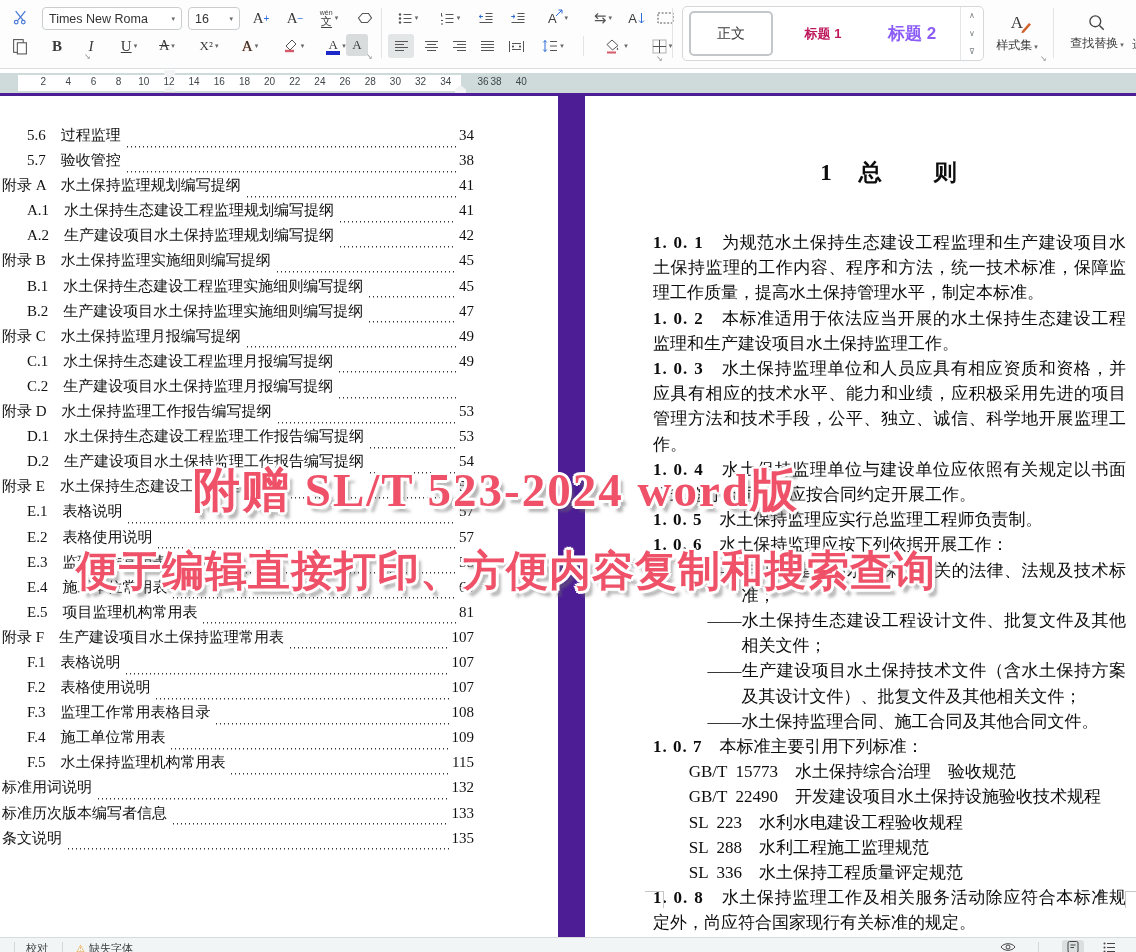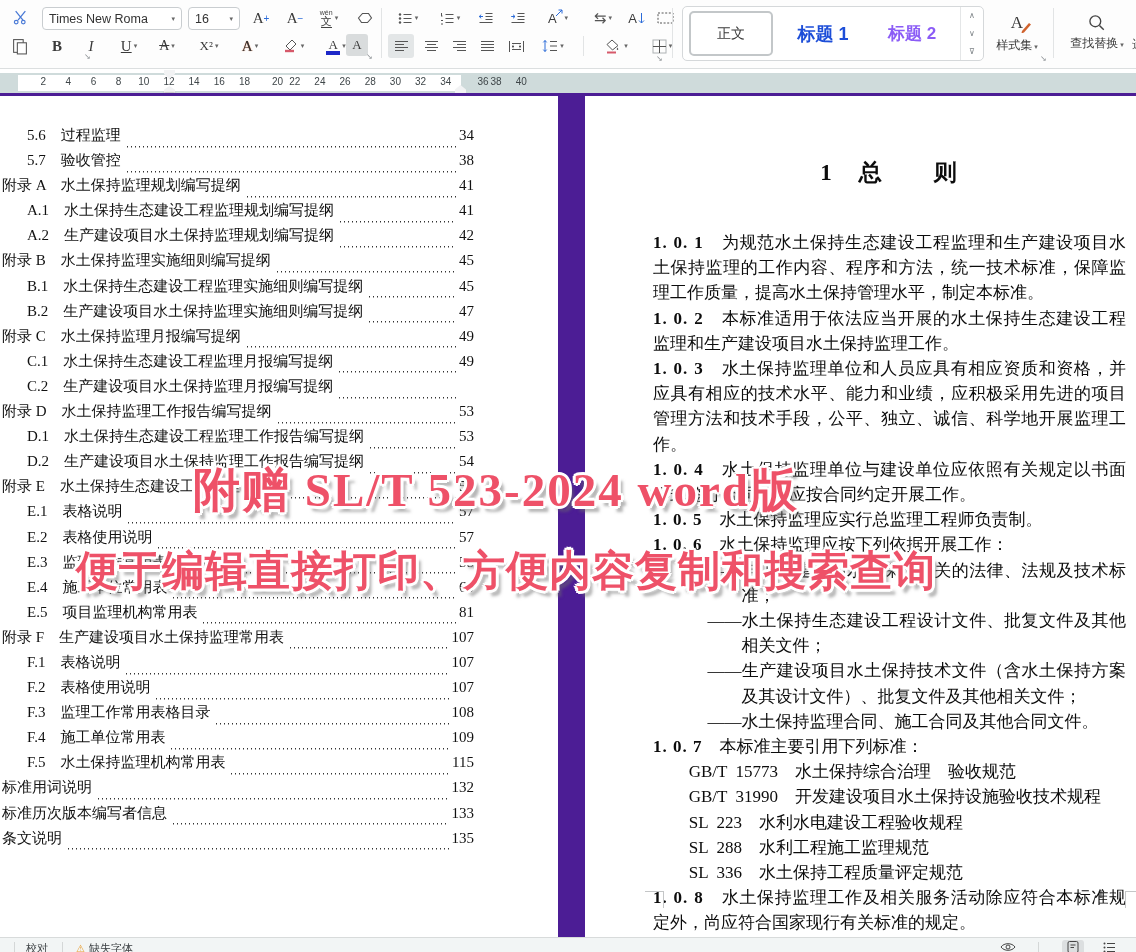--- a/index.html
+++ b/index.html
@@ -289,21 +289,21 @@
     </div>
     <span class="launcher" style="left:656px;top:54px;">↘</span>
 
     <div class="vsep" style="left:672px;"></div>
 
     <div class="style-gallery">
       <div class="style-item style-sel">
         <span class="tool-label" style="font-size:14px;">正文</span>
       </div>
       <div class="style-item" style="width:92px;">
-        <span style="font-size:18px;font-weight:bold;color:#1d4ed8;">标题 1</span>
+        <span style="font-size:13px;font-weight:bold;color:#be185d;">标题 1</span>
       </div>
       <div class="style-item" style="width:86px;">
         <span style="font-size:17px;font-weight:bold;color:#8b5cf6;">标题 2</span>
       </div>
       <div class="gal-arrows">
         <span>∧</span>
         <span>∨</span>
         <span>⊽</span>
       </div>
     </div>
@@ -338,21 +338,21 @@
     <div style="position:absolute;inset:0;">
         <span class="rnum" style="left: 43.16px;">2</span>
         <span class="rnum" style="left: 68.32px;">4</span>
         <span class="rnum" style="left: 93.48px;">6</span>
         <span class="rnum" style="left: 118.64px;">8</span>
         <span class="rnum" style="left: 143.8px;">10</span>
         <span class="rnum" style="left: 168.96px;">12</span>
         <span class="rnum" style="left: 194.12px; text-align: center;">14</span>
         <span class="rnum" style="left: 219.28px;">16</span>
         <span class="rnum" style="left: 244.44px;">18</span>
-        <span class="rnum" style="left: 269.6px; margin-left: 8px;">20</span>
+        <span class="rnum" style="left: 269.6px;">20</span>
         <span class="rnum" style="left: 294.76px;">22</span>
         <span class="rnum" style="left: 319.92px;">24</span>
         <span class="rnum" style="left: 345.08px;">26</span>
         <span class="rnum" style="left: 370.24px;">28</span>
         <span class="rnum" style="left: 395.4px;">30</span>
         <span class="rnum" style="left: 420.56px;">32</span>
         <span class="rnum" style="left: 445.72px;">34</span>
         <span class="rnum" style="left: 483px;">36</span>
         <span class="rnum" style="left: 496.04px;">38</span>
         <span class="rnum" style="left: 521.2px;">40</span>
@@ -524,21 +524,21 @@
             <p class="blk-clause"><b class="cnum">1. 0. 3</b>　水土保持监理单位和人员应具有相应资质和资格，并应具有相应的技术水平、能力和业绩，应积极采用先进的项目管理方法和技术手段，公平、独立、诚信、科学地开展监理工作。</p>
             <p class="blk-clause"><b class="cnum">1. 0. 4</b>　水土保持监理单位与建设单位应依照有关规定以书面形式签订合同，并应按合同约定开展工作。</p>
             <p class="blk-clause"><b class="cnum">1. 0. 5</b>　水土保持监理应实行总监理工程师负责制。</p>
             <p class="blk-clause"><b class="cnum">1. 0. 6</b>　水土保持监理应按下列依据开展工作：</p>
             <p class="blk-dash">——与工程建设和水土保持相关的法律、法规及技术标准；</p>
             <p class="blk-dash">——水土保持生态建设工程设计文件、批复文件及其他相关文件；</p>
             <p class="blk-dash">——生产建设项目水土保持技术文件（含水土保持方案及其设计文件）、批复文件及其他相关文件；</p>
             <p class="blk-dash">——水土保持监理合同、施工合同及其他合同文件。</p>
             <p class="blk-clause"><b class="cnum">1. 0. 7</b>　本标准主要引用下列标准：</p>
             <p class="blk-ref">GB/T  15773    水土保持综合治理　验收规范</p>
-            <p class="blk-ref">GB/T  31990    开发建设项目水土保持设施验收技术规程</p>
+            <p class="blk-ref">GB/T  22490    开发建设项目水土保持设施验收技术规程</p>
             <p class="blk-ref">SL  223    水利水电建设工程验收规程</p>
             <p class="blk-ref">SL  288    水利工程施工监理规范</p>
             <p class="blk-ref">SL  336    水土保持工程质量评定规范</p>
             <p class="blk-clause"><b class="cnum">1. 0. 8</b>　水土保持监理工作及相关服务活动除应符合本标准规定外，尚应符合国家现行有关标准的规定。</p>
           </div>
       </div>
       <span class="pagenum">1</span>
       <div class="cropmark crop-bl"></div>
       <div class="cropmark crop-br"></div>
     </div>

